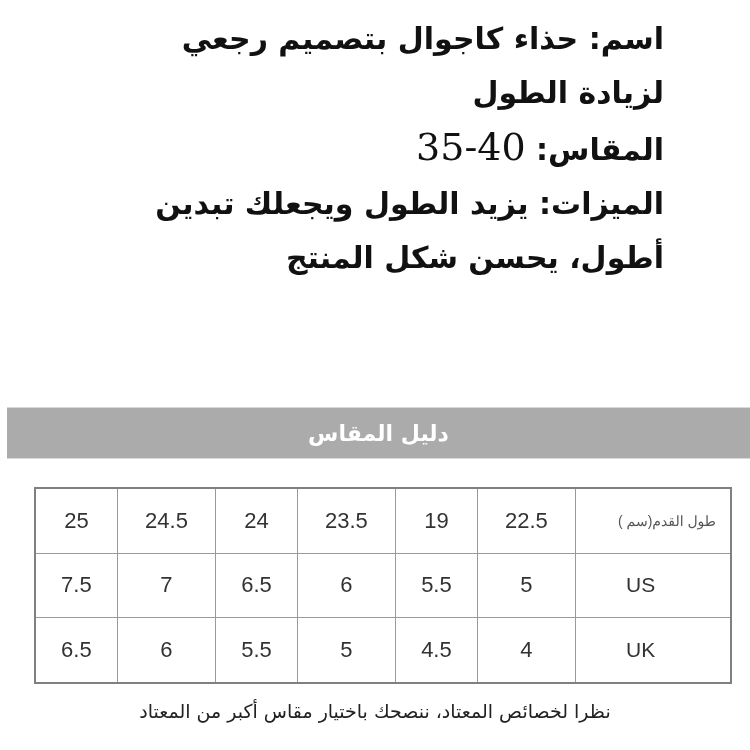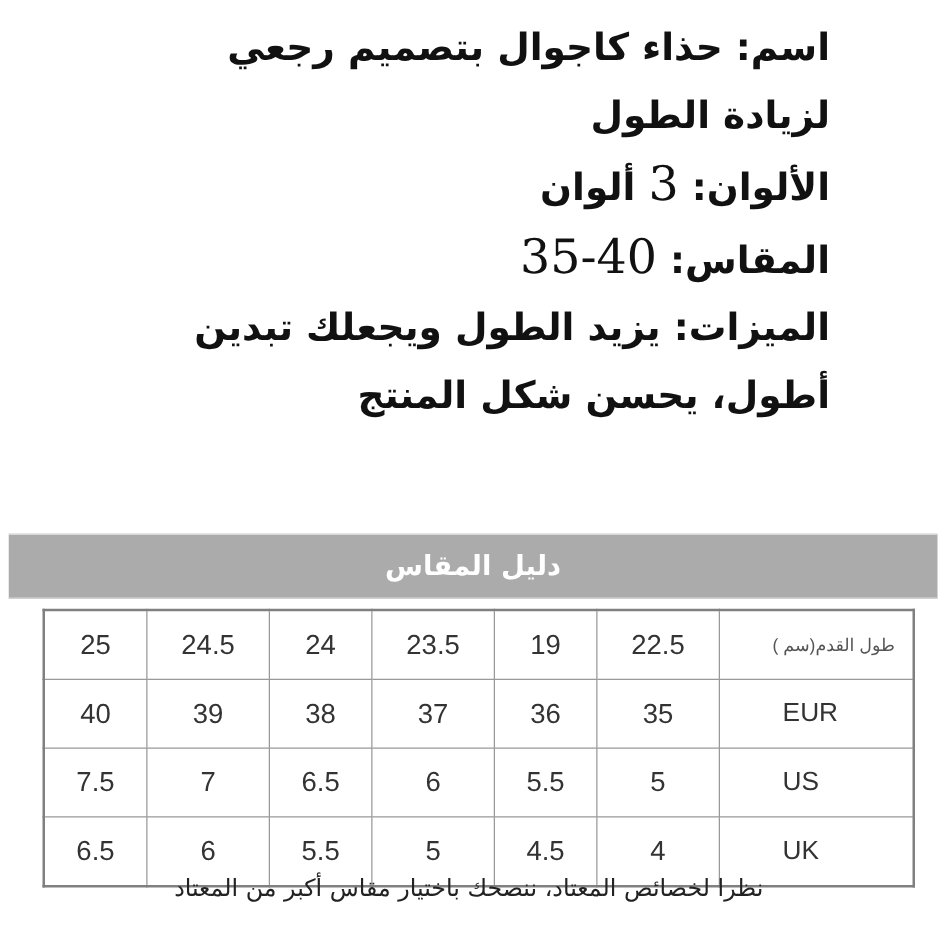--- a/index.html
+++ b/index.html
@@ -10,21 +10,21 @@
   .info {
     position:absolute; right:86px; top:12px; width:600px;
     direction:rtl; text-align:right; color:#111;
     font-family: "DejaVu Sans", sans-serif; font-weight:bold;
   }
   .info .line { font-size:30px; line-height:54px; white-space:nowrap; }
   .info .num { font-family: "DejaVu Serif", serif; font-weight:normal; font-size:38px; }
   .banner {
     position:absolute; left:7px; top:407px; width:743px; height:50px;
     background:#ababab; border-top:1px solid #d8d8d8; border-bottom:1px solid #d8d8d8;
-    display:flex; align-items:center; justify-content:center;margin-top:20px;
+    display:flex; align-items:center; justify-content:center;
   }
   .banner span { color:#ffffff; font-size:22px; font-weight:bold; direction:rtl; }
   table.size {
     position:absolute; left:34px; top:487px; width:698px; height:197px;
     border-collapse:collapse; border:2px solid #808080;
     font-family: "Liberation Sans", sans-serif; color:#333;
   }
   table.size td {
     border:1.5px solid #999; text-align:center; font-size:22px; padding:14px;
   }
@@ -41,25 +41,20 @@
 </head>
 <body>
 
 <div class="info">
   <div class="line">
     <span>اسم:</span>
     <span>حذاء كاجوال بتصميم رجعي</span>
   </div>
   <div class="line">لزيادة الطول</div>
   <div class="line">
-    <span>الألوان:</span>
-    <span class="num">3</span>
-    <span>ألوان</span>
-  </div>
-  <div class="line">
     <span>المقاس:</span>
     <span class="num" style="direction:ltr;unicode-bidi:embed;">35-40</span>
   </div>
   <div class="line">
     <span>الميزات:</span>
     <span>يزيد الطول ويجعلك تبدين</span>
   </div>
   <div class="line">أطول، يحسن شكل المنتج</div>
 </div>
 
@@ -71,29 +66,20 @@
   <tbody>
       <tr class="r0">
     <td>25</td>
     <td>24.5</td>
     <td>24</td>
     <td>23.5</td>
     <td>19</td>
     <td>22.5</td>
     <td class="label ar">طول القدم(سم )</td>
   </tr>
-  <tr class="r1">
-    <td>40</td>
-    <td>39</td>
-    <td>38</td>
-    <td>37</td>
-    <td>36</td>
-    <td>35</td>
-    <td class="label">EUR</td>
-  </tr>
   <tr class="r2">
     <td>7.5</td>
     <td>7</td>
     <td>6.5</td>
     <td>6</td>
     <td>5.5</td>
     <td>5</td>
     <td class="label">US</td>
   </tr>
   <tr class="r3">

